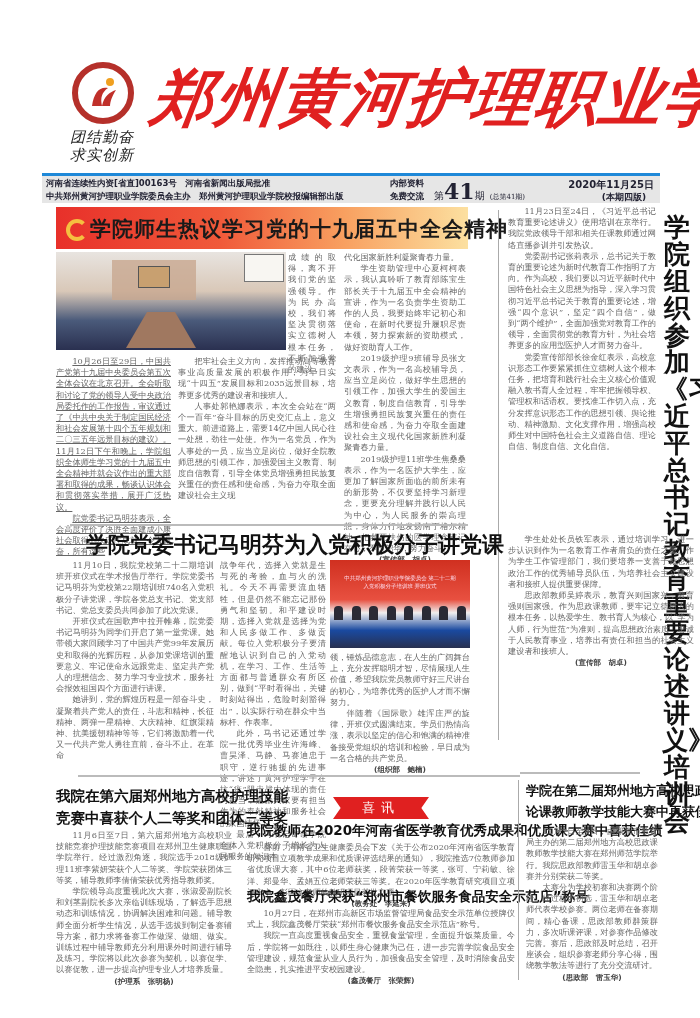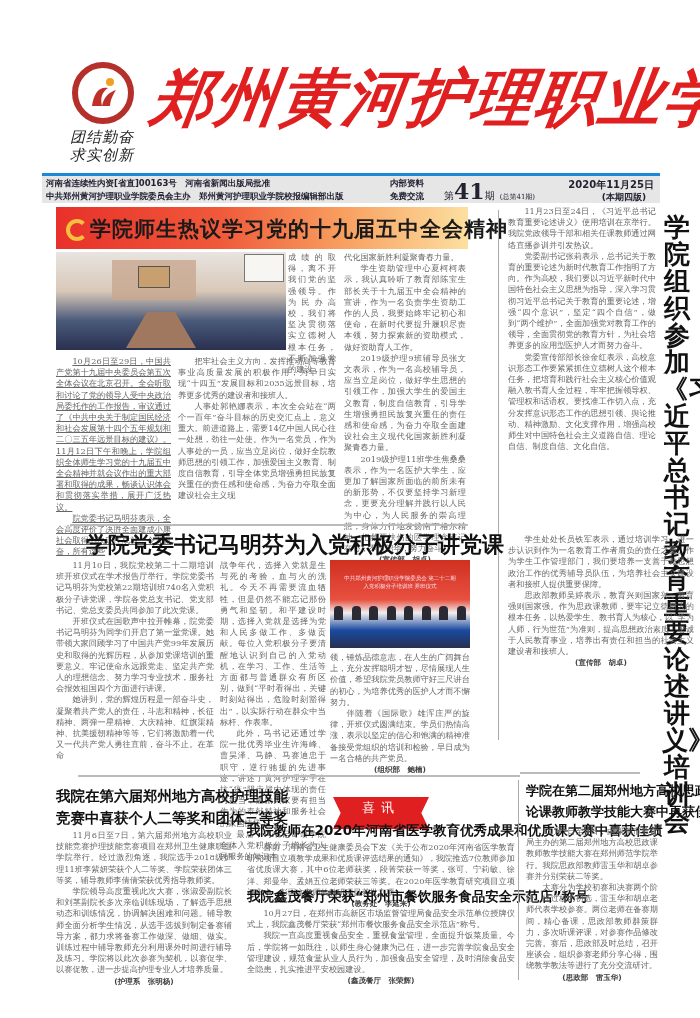--- a/index.html
+++ b/index.html
@@ -9,21 +9,21 @@
   .logo-circle { left: 72px; top: 62px; width: 62px; height: 62px; border-radius: 50%; border: 6px solid #b5302a; background: #fff; }
   .logo-circle .inner { position: absolute; left: 10px; top: 8px; width: 30px; height: 34px; }
   .motto { left: 70px; top: 128px; width: 70px; font-size: 15px; line-height: 18px; color: #222; font-family: "DejaVu Serif", serif; font-style: italic; letter-spacing: 1px; }
   .mast-title { left: 152px; top: 56px; font-size: 62px; color: #e02020; font-family: "DejaVu Serif", serif; font-style: italic; font-weight: bold; letter-spacing: 2px; white-space: nowrap; transform: skewX(-8deg); }
   
   .info-bar { left: 42px; top: 173px; width: 618px; height: 30px; background: #e6e6e6; border-top: 3px solid #1e88d8; font-family: "DejaVu Sans", sans-serif; }
   .info-bar .l1, .info-bar .l2 { position: absolute; left: 4px; font-size: 8.5px; color: #223; font-weight: bold; white-space: nowrap; }
   .info-bar .l1 { top: 2px; } .info-bar .l2 { top: 15px; }
   .info-bar .mid1, .info-bar .mid2 { position: absolute; left: 348px; font-size: 8.5px; font-weight: bold; color: #223; }
   .info-bar .mid1 { top: 2px; } .info-bar .mid2 { top: 15px; }
-  .issue { position: absolute; left: 392px; top: 2px; font-family: "DejaVu Serif", serif; color: #223; white-space: nowrap; margin-left: 10px; }
+  .issue { position: absolute; left: 392px; top: 2px; font-family: "DejaVu Serif", serif; color: #223; white-space: nowrap; }
   .issue .big { font-size: 22px; font-weight: bold; }
   .issue .sm { font-size: 10px; }
   .issue .tiny { font-size: 7px; }
   .date { position: absolute; right: 6px; top: 2px; font-size: 10px; font-weight: bold; color: #223; }
   .edition { position: absolute; right: 14px; top: 15px; font-size: 9px; font-weight: bold; color: #223; }
   
   .banner1 { left: 56px; top: 207px; width: 412px; height: 42px; background: linear-gradient(90deg, #e8302a 0%, #f05a3a 40%, #f8a060 70%, #fce0a0 100%); }
   .banner1 .t { position: absolute; left: 34px; top: 8px; font-size: 21px; font-weight: bold; color: #1a1a1a; font-family: "DejaVu Sans", sans-serif; letter-spacing: 1px; white-space: nowrap; }
   .banner1 .hammer { position: absolute; left: 10px; top: 12px; width: 22px; height: 22px; border-radius: 50%; border: 4px solid #f5c040; border-right-color: transparent; }
   .photo1 { left: 56px; top: 252px; width: 230px; height: 98px; background: linear-gradient(180deg, #e8e4e0 0%, #d9c8b8 40%, #4a5a7a 70%, #2a3050 100%); }
@@ -35,21 +35,21 @@
   .col p { text-indent: 2em; }
   .col .by { text-align: center; font-weight: bold; color: #444; text-indent: 0; font-family: "DejaVu Sans", sans-serif; font-size: 7.5px; }
   .vline { background: #aaa; width: 1px; }
   .hline { background: #bbb; height: 2px; }
   .side-title { left: 662px; top: 214px; width: 30px; font-size: 26px; font-weight: bold; color: #111; font-family: "DejaVu Sans", sans-serif; line-height: 27px; text-align: center; }
   .h2 { font-family: "DejaVu Sans", sans-serif; font-weight: bold; color: #111; white-space: nowrap; }
   .photo2 { left: 330px; top: 560px; width: 140px; height: 88px; background: linear-gradient(180deg, #d03020 0%, #e85040 45%, #f0eeee 60%, #1a4aa0 80%, #283050 100%); }
   .photo2 .txt { position: absolute; left: 12px; top: 14px; width: 116px; font-size: 5.5px; color: #fde; text-align: center; line-height: 8px; font-family: "DejaVu Sans", sans-serif; }
   .photo2 .people { position: absolute; left: 0; top: 46px; width: 140px; height: 20px; display: flex; justify-content: space-around; }
   .photo2 .people span { width: 9px; height: 14px; background: #2a2a35; border-radius: 4px 4px 0 0; display: block; }
-  .xixun { left: 333px; top: 797px; width: 96px; height: 32px; background: #e02020; clip-path: polygon(0 0, 100% 0, 92% 50%, 100% 100%, 0 100%, 8% 50%); color: #fff; font-size: 13px; text-align: center; line-height: 22px; font-family: "DejaVu Sans", sans-serif; letter-spacing: 6px; }
+  .xixun { left: 333px; top: 797px; width: 96px; height: 22px; background: #e02020; clip-path: polygon(0 0, 100% 0, 92% 50%, 100% 100%, 0 100%, 8% 50%); color: #fff; font-size: 13px; text-align: center; line-height: 22px; font-family: "DejaVu Sans", sans-serif; letter-spacing: 6px; }
 </style>
 </head>
 <body>
 
 <div class="abs logo-circle">
   <svg class="inner" viewBox="0 0 30 34">
     <circle cx="22" cy="6" r="4" fill="#f0a020"></circle>
     <path d="M4 30 C6 16 12 10 20 12 C14 16 12 22 14 30 Z" fill="#c0302a"></path>
     <path d="M14 30 C16 20 22 16 28 14 C24 20 22 26 22 30 Z" fill="#c0302a"></path>
   </svg>

